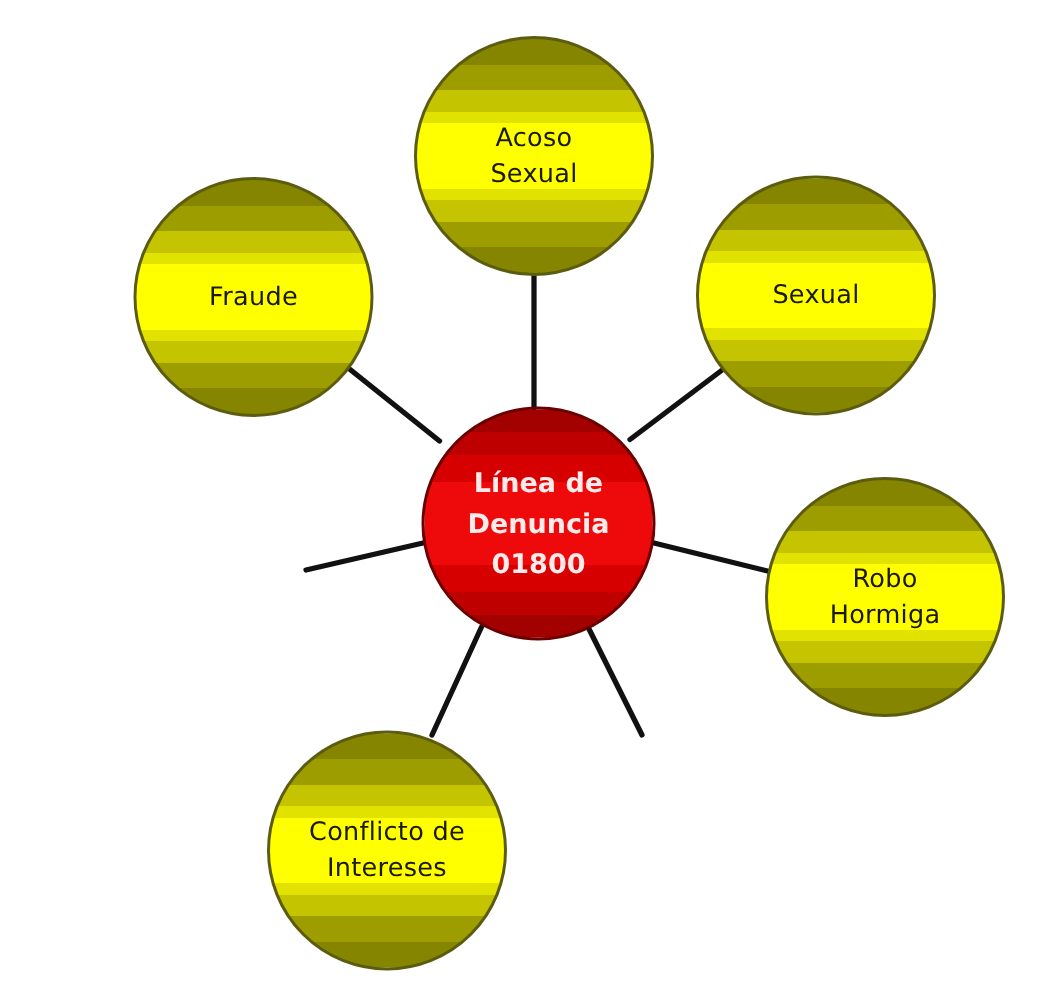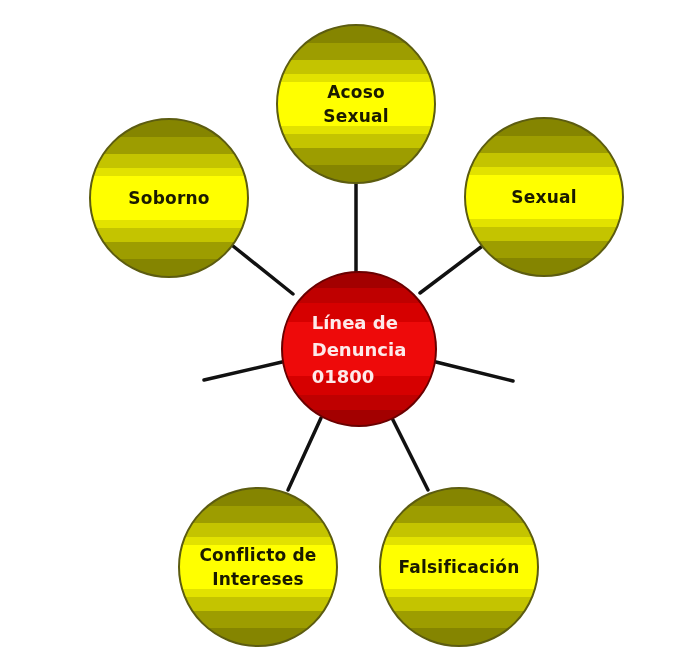--- a/index.html
+++ b/index.html
@@ -15,27 +15,27 @@
       #9d9d00 11%, #9d9d00 22%,
       #c4c400 22%, #c4c400 31%,
       #e2e200 31%, #e2e200 36%,
       #ffff00 36%, #ffff00 64%,
       #e2e200 64%, #e2e200 69%,
       #c4c400 69%, #c4c400 78%,
       #9d9d00 78%, #9d9d00 89%,
       #858500 89%, #858500 100%);
   }
   .node .label {
-    font-weight:bold; font-size:17px; line-height:24px; color:#1a1a00;
+    font-weight:normal; font-size:17px; line-height:24px; color:#1a1a00;
     white-space:pre-line; letter-spacing:0.2px;
   }
   .center-node {
     position:absolute; border-radius:50%; box-sizing:border-box;
     border:2px solid #6a0000;
-    display:flex; align-items:center; justify-content:center; 
+    display:flex; align-items:center; justify-content:center; text-align:center;
     background: linear-gradient(to bottom,
       #a30000 0%, #a30000 10%,
       #bf0000 10%, #bf0000 20%,
       #d60000 20%, #d60000 32%,
       #ee0a0a 32%, #ee0a0a 68%,
       #d60000 68%, #d60000 80%,
       #bf0000 80%, #bf0000 90%,
       #a30000 90%, #a30000 100%);
   }
   .center-node .label {
@@ -59,33 +59,34 @@
 
   <div class="node" style="left:276px;top:24px;width:160px;height:160px;">
     <span class="label">Acoso
 Sexual</span>
   </div>
 
   <div class="node" style="left:464px;top:117px;width:160px;height:160px;">
     <span class="label">Sexual</span>
   </div>
 
+  <div class="node" style="left:510px;top:318px;width:160px;height:160px;">
+    <span class="label">Robo
+Hormiga</span>
+  </div>
 
-  <div class="node" style="left:379px;top:487px;width:160px;height:160px;">
-    <span class="label">Falsificación</span>
-  </div>
 
   <div class="node" style="left:178px;top:487px;width:160px;height:160px;">
     <span class="label">Conflicto de
 Intereses</span>
   </div>
 
 
   <div class="node" style="left:89px;top:118px;width:160px;height:160px;">
-    <span class="label">Soborno</span>
+    <span class="label">Fraude</span>
   </div>
 
   <div class="center-node" style="left:281px;top:271px;width:156px;height:156px;">
     <span class="label">Línea de
 Denuncia
 01800</span>
   </div>
 </div>
 
 </body></html>

